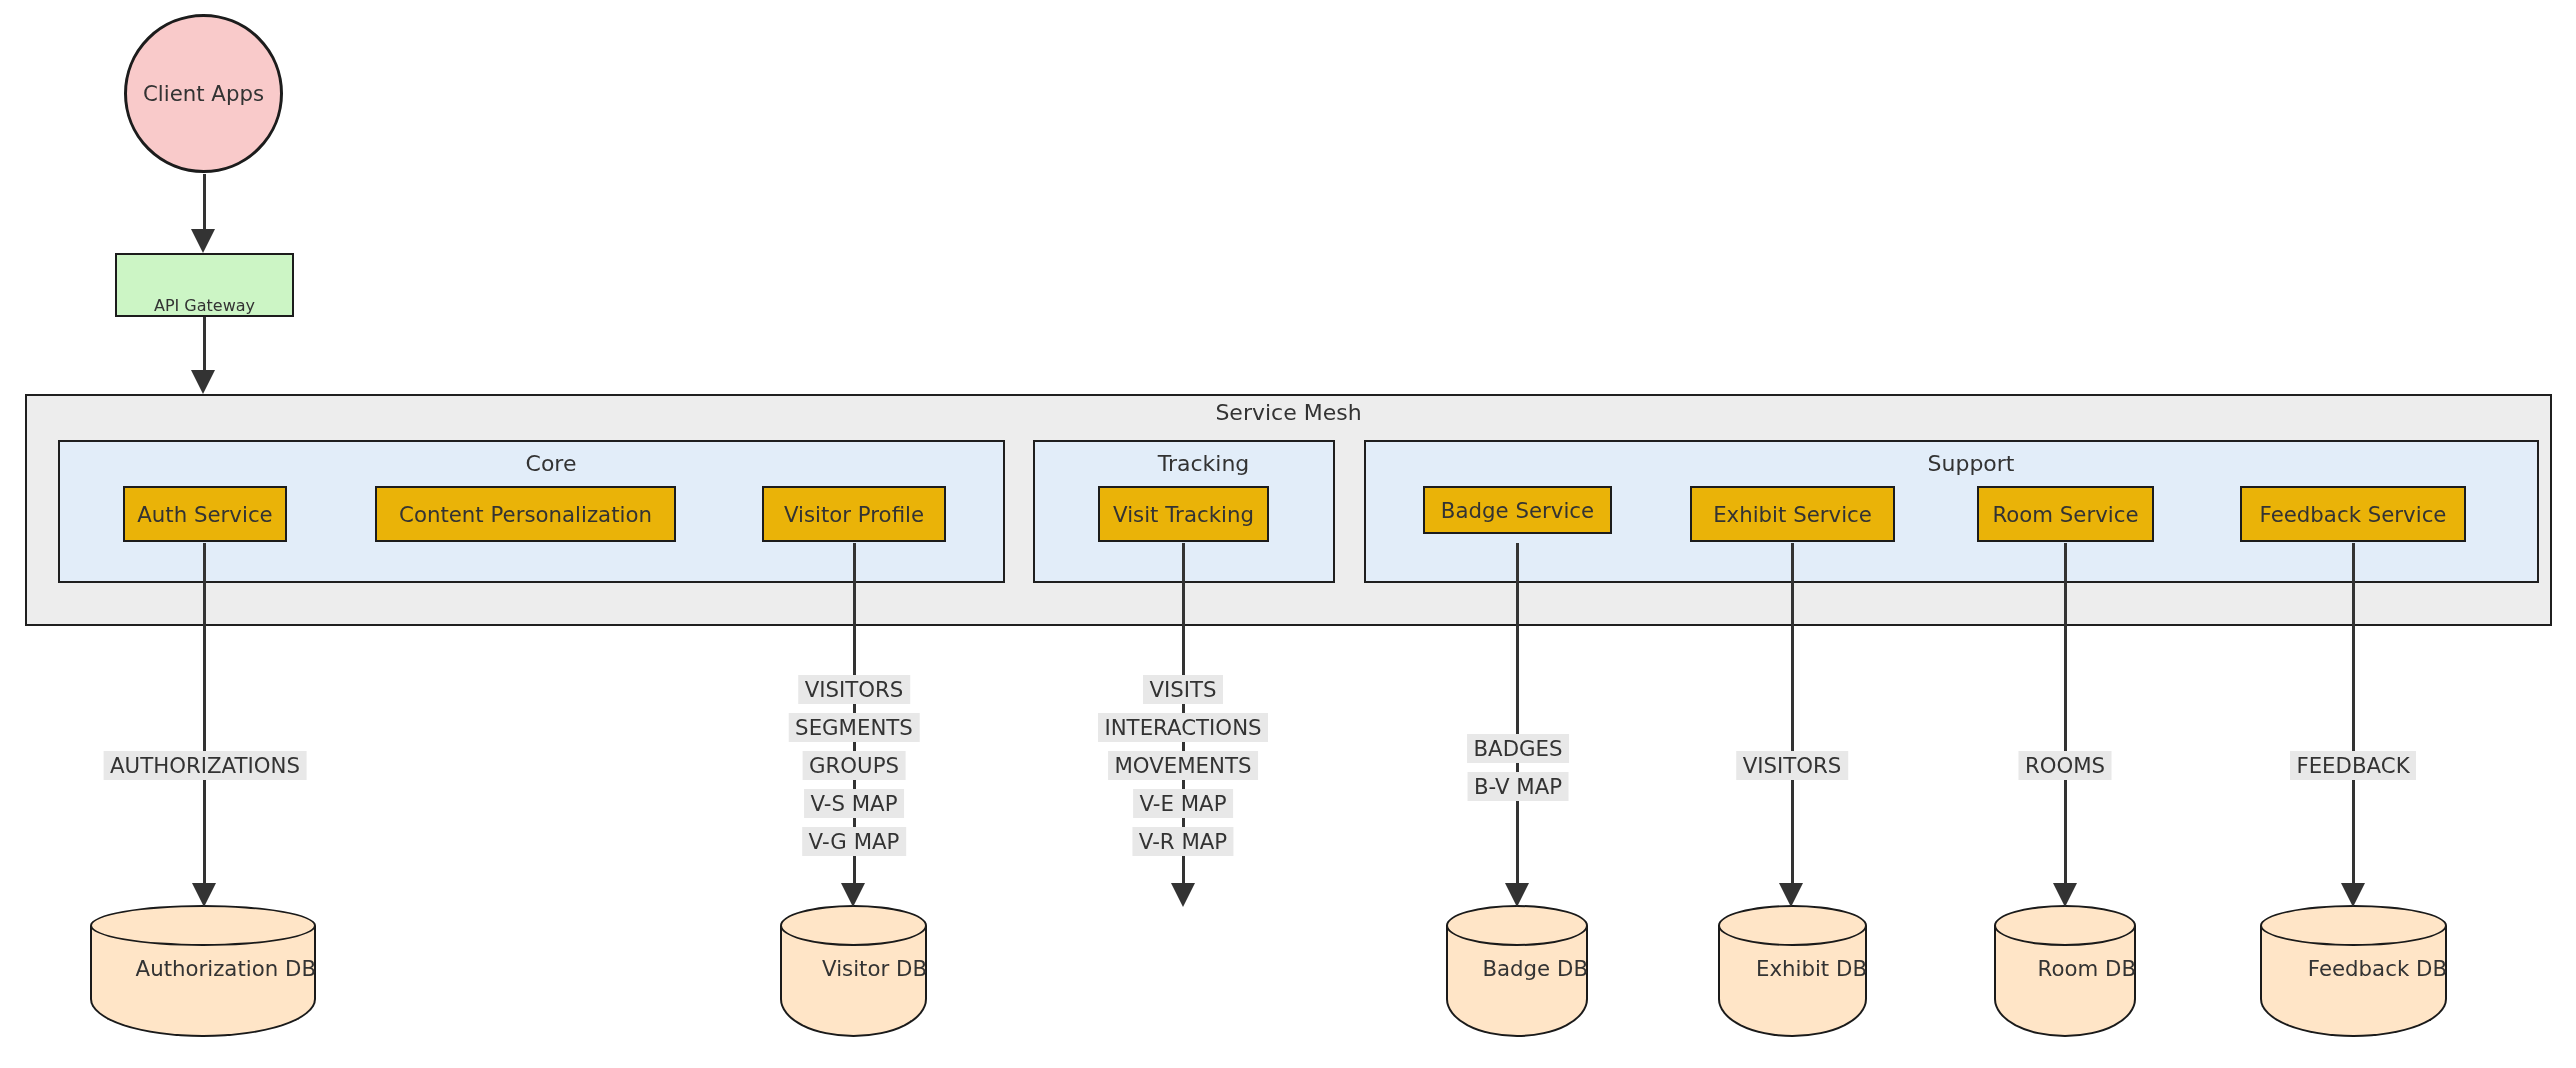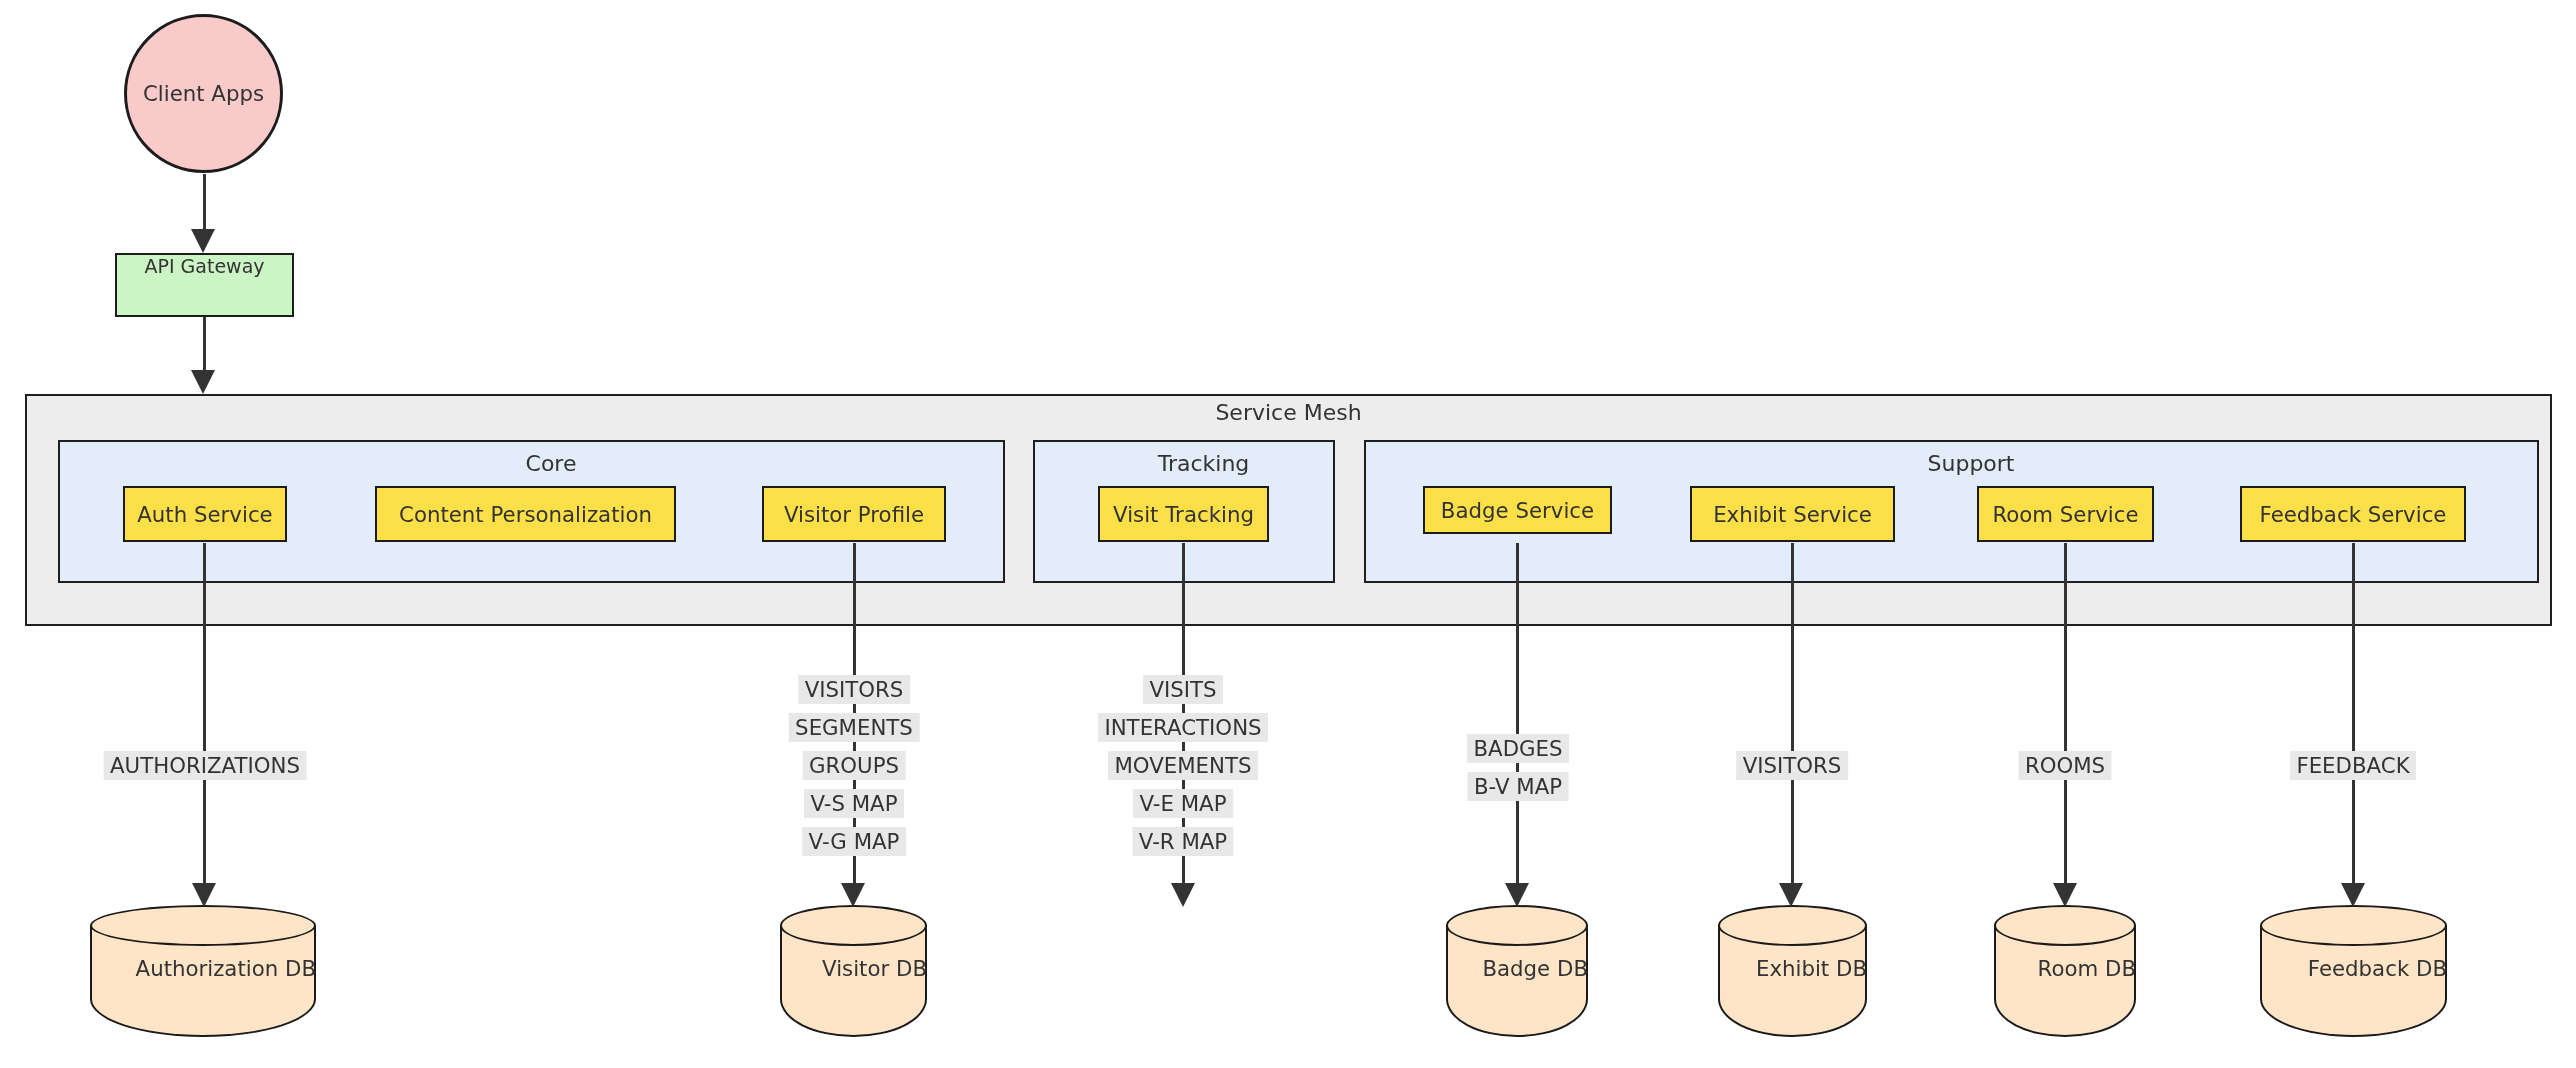--- a/index.html
+++ b/index.html
@@ -5,30 +5,30 @@
   html,body { margin:0; padding:0; background:#ffffff; }
   body { width:2576px; height:1068px; overflow:hidden;
          font-family:"DejaVu Sans","Liberation Sans",sans-serif; color:#333333; }
   #diagram { position:relative; width:2576px; height:1068px; background:#ffffff; }
 
   
   .circle-node { position:absolute; border-radius:50%; background:#f9caca;
                  border:3.6px solid #1c1c1c; display:flex; align-items:center; justify-content:center;
                  font-size:21.3px; box-sizing:border-box; z-index:4; }
   .rect-node   { position:absolute; background:#ccf5c5; border:2.8px solid #1c1c1c;
-                 display:flex; align-items:flex-start; justify-content:center;
-                 font-size:19px; box-sizing:border-box; z-index:4; }
+                 display:flex; align-items:flex-end; justify-content:center;
+                 font-size:16px; box-sizing:border-box; z-index:4; }
   .mesh        { position:absolute; background:#ededed; border:2.8px solid #1f1f1f;
                  box-sizing:border-box; z-index:1; }
   .mesh-label  { position:absolute; text-align:center; font-size:22px; z-index:2; }
   .group       { position:absolute; background:#e2edf9; border:2.8px solid #1f1f1f;
                  box-sizing:border-box; z-index:2; }
   .group-label { position:absolute; left:0; right:0; top:8.5px; text-align:center;
                  font-size:22px; z-index:3;margin-left:39px; }
-  .service     { position:absolute; background:#fde047; border:2.8px solid #1c1c1c;
+  .service     { position:absolute; background:#eab308; border:2.8px solid #1c1c1c;
                  display:flex; align-items:center; justify-content:center;
                  font-size:21.3px; box-sizing:border-box; z-index:4; }
 
   
   .edge-line   { position:absolute; width:2.8px; background:#333333; z-index:5; }
   .arrow-down  { position:absolute; width:0; height:0;
                  border-left:12.8px solid transparent; border-right:12.8px solid transparent;
                  border-top:24px solid #333333; z-index:5; }
   .edge-label  { position:absolute; transform:translateX(-50%); background:#e8e8e8;
                  padding:2.1px 6.4px; font-size:21.3px; white-space:nowrap; z-index:6; }

